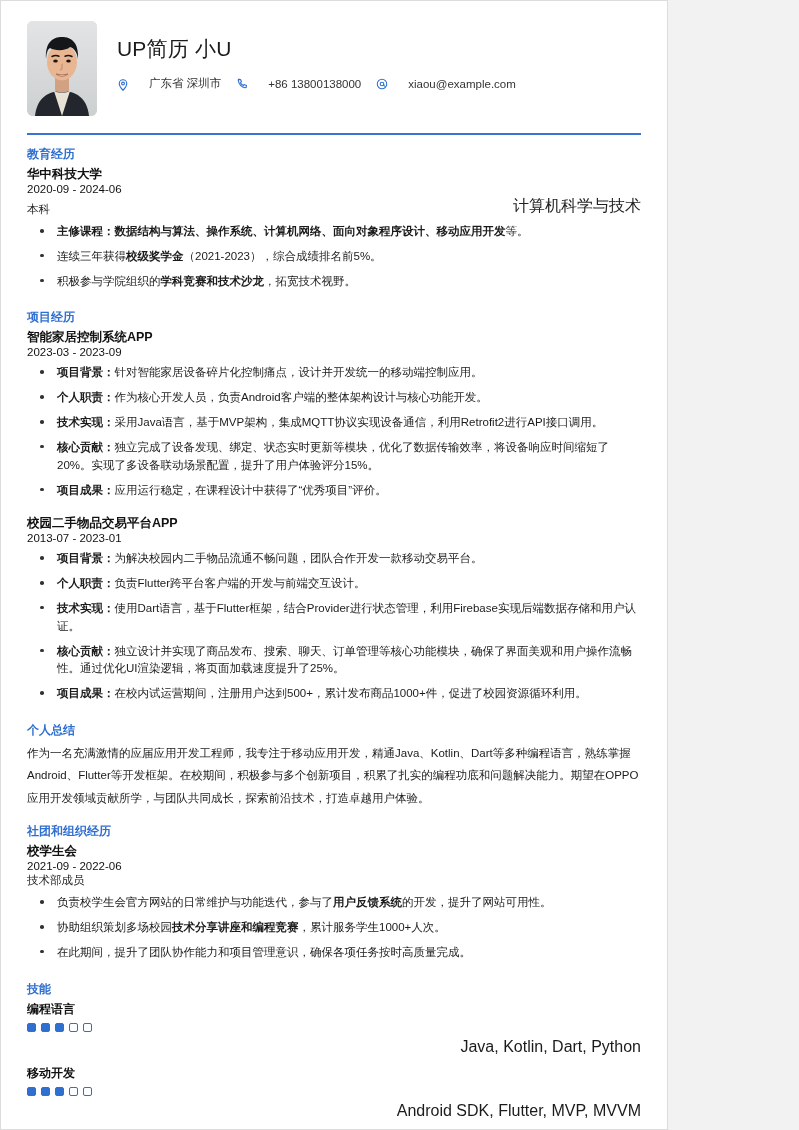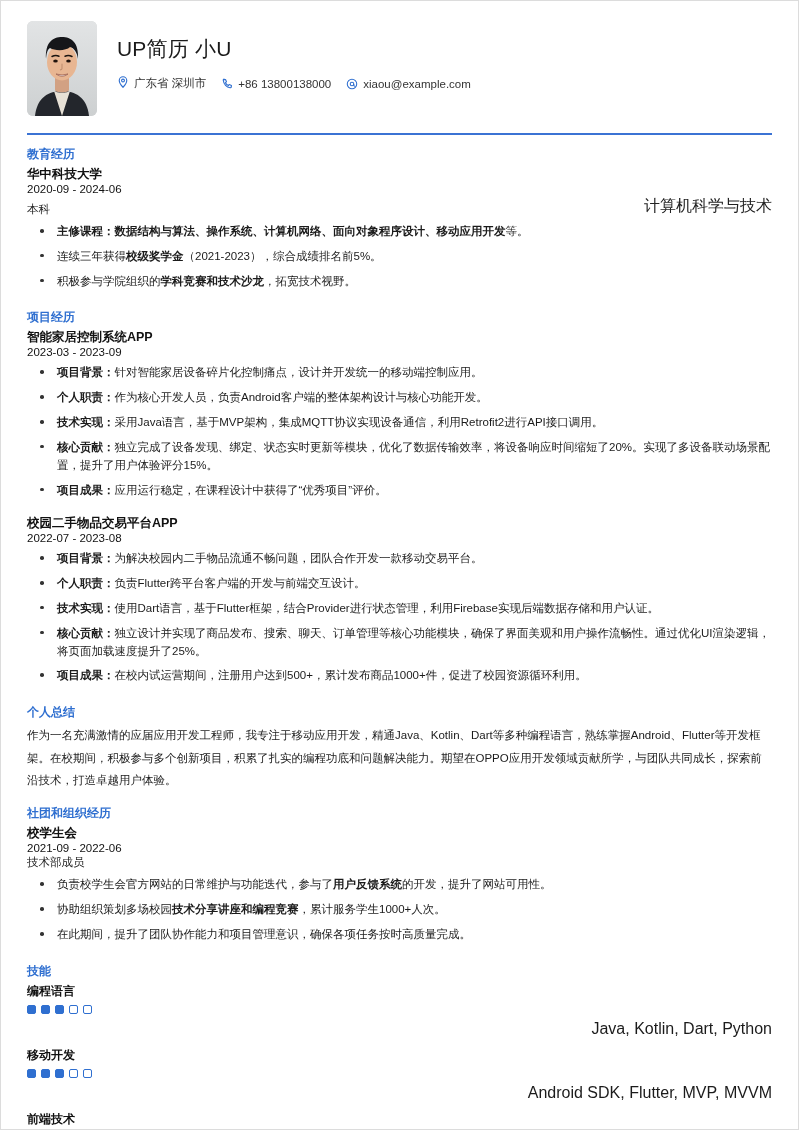--- a/index.html
+++ b/index.html
@@ -4,21 +4,21 @@
 <style>
   html,body{margin:0;padding:0;}
   body{
     width:799px;height:1130px;
     background:#f2f2f2;
     font-family:"Liberation Sans","DejaVu Sans",sans-serif;
     -webkit-font-smoothing:antialiased;
   }
   .page{
     position:relative;
-    width:799px;height:1130px;
+    width:668px;height:1130px;
     background:#ffffff;
     border:1px solid #dcdcdc;
     box-sizing:border-box;
     overflow:hidden;
     padding:0 26px;
   }
 
   
   .header{display:flex;align-items:flex-start;padding-top:20px;}
   .avatar{
@@ -28,21 +28,21 @@
   }
   .avatar svg{display:block;width:100%;height:100%;}
   .id-block{margin-left:20px;padding-top:14px;}
   .person-name{
     font-size:21px;font-weight:500;color:#1a1a1a;letter-spacing:.2px;
   }
   .contact-row{
     margin-top:13px;display:flex;align-items:center;
     font-size:11.5px;color:#333;gap:6px;flex-wrap:wrap;
   }
-  .contact-item{display:flex;align-items:flex-start;gap:5px;margin-right:9px;}
+  .contact-item{display:flex;align-items:flex-end;gap:20px;margin-right:9px;}
   .ci{width:12px;height:12px;flex:0 0 12px;display:block;}
   .ci svg{display:block;width:12px;height:12px;}
 
   .top-rule{
     height:2px;background:#3b73d4;margin-top:17px;margin-bottom:11px;
   }
 
   
   .sec{margin-bottom:2px;}
   .sec-title{
@@ -199,21 +199,21 @@
         <li><span class="pt-label">核心贡献：</span><span>独立完成了设备发现、绑定、状态实时更新等模块，优化了数据传输效率，将设备响应时间缩短了20%。实现了多设备联动场景配置，提升了用户体验评分15%。</span></li>
         <li><span class="pt-label">项目成果：</span><span>应用运行稳定，在课程设计中获得了“优秀项目”评价。</span></li>
       </ul>
     </div>
 
     <div class="spacer-sm"></div>
 
     <div class="entry">
       <div class="entry-head">
         <span class="org">校园二手物品交易平台APP</span>
-        <span class="date">2022-07 - 2023-08</span>
+        <span class="date">2013-07 - 2023-01</span>
       </div>
       <ul class="points">
         <li><span class="pt-label">项目背景：</span><span>为解决校园内二手物品流通不畅问题，团队合作开发一款移动交易平台。</span></li>
         <li><span class="pt-label">个人职责：</span><span>负责Flutter跨平台客户端的开发与前端交互设计。</span></li>
         <li><span class="pt-label">技术实现：</span><span>使用Dart语言，基于Flutter框架，结合Provider进行状态管理，利用Firebase实现后端数据存储和用户认证。</span></li>
         <li><span class="pt-label">核心贡献：</span><span>独立设计并实现了商品发布、搜索、聊天、订单管理等核心功能模块，确保了界面美观和用户操作流畅性。通过优化UI渲染逻辑，将页面加载速度提升了25%。</span></li>
         <li><span class="pt-label">项目成果：</span><span>在校内试运营期间，注册用户达到500+，累计发布商品1000+件，促进了校园资源循环利用。</span></li>
       </ul>
     </div>
   </div>

